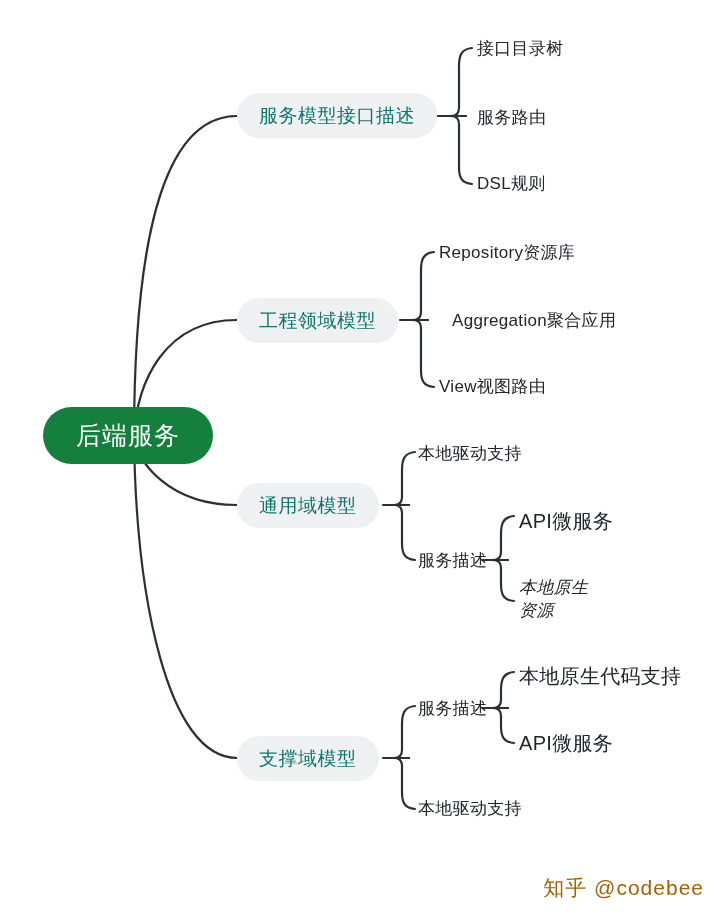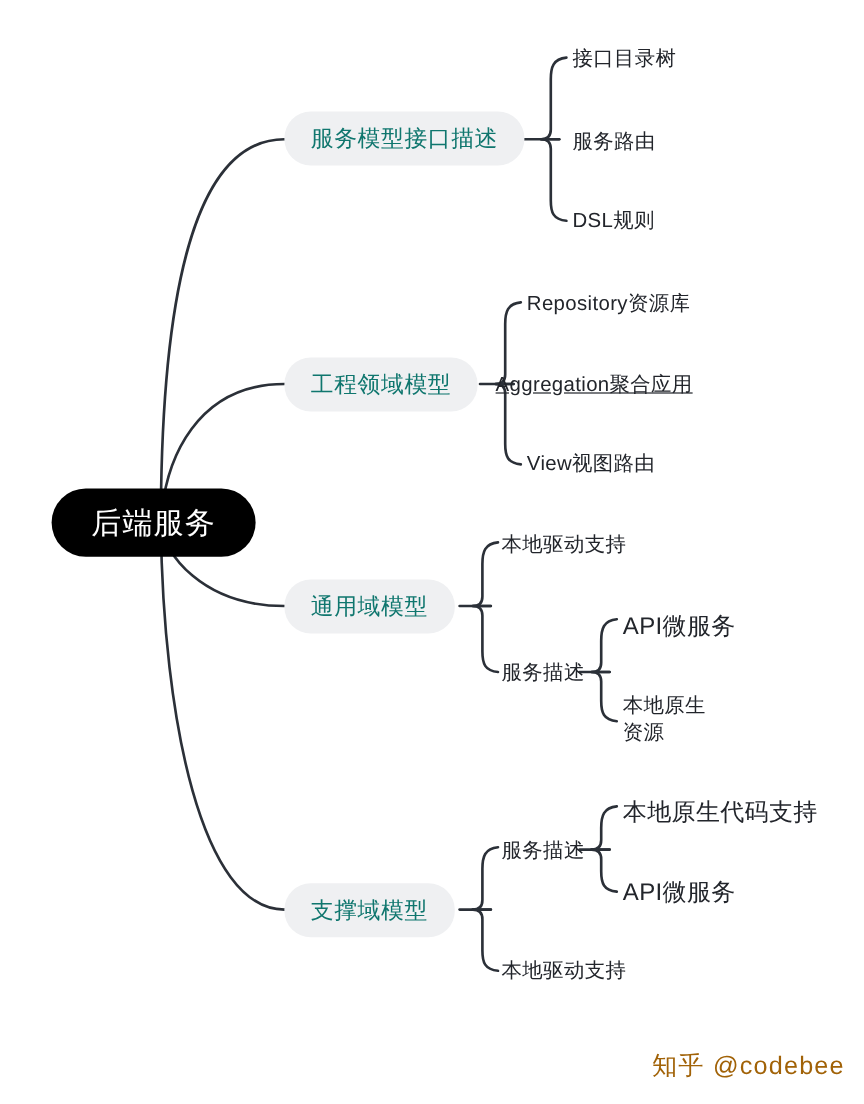--- a/index.html
+++ b/index.html
@@ -41,21 +41,21 @@
     align-items: center;
     justify-content: center;
     white-space: nowrap;
   }
 
   .root-node {
     left: 43px;
     top: 407px;
     width: 170px;
     height: 57px;
-    background: #000000;
+    background: #15803d;
     border-radius: 29px;
     color: #ffffff;
     font-size: 25px;
     letter-spacing: 1px;
     z-index: 5;
   }
 
   .branch-node {
     background: #eff0f2;
     border-radius: 22px;
@@ -179,42 +179,42 @@
     <span>DSL规则</span>
   </div>
 
   <div class="node branch-node" style="left:237px; top:298px;">
     <span>工程领域模型</span>
   </div>
 
   <div class="leaf" style="left:439px; top:241px;">
     <span>Repository资源库</span>
   </div>
-  <div class="leaf" style="left:413px; top:309px;text-decoration:underline;">
+  <div class="leaf" style="left:452px; top:309px;">
     <span>Aggregation聚合应用</span>
   </div>
   <div class="leaf" style="left:439px; top:375px;">
     <span>View视图路由</span>
   </div>
 
   <div class="node branch-node" style="left:237px; top:483px;">
     <span>通用域模型</span>
   </div>
 
   <div class="leaf" style="left:418px; top:442px;">
     <span>本地驱动支持</span>
   </div>
   <div class="leaf" style="left:418px; top:549px;">
     <span>服务描述</span>
   </div>
 
   <div class="sub-node" style="left:519px; top:508px;">
     <span>API微服务</span>
   </div>
-  <div class="leaf wrap" style="left:519px; top:576px;">
+  <div class="leaf wrap" style="left:519px; top:576px;font-style:italic;">
     <span>本地原生资源</span>
   </div>
 
   <div class="node branch-node" style="left:237px; top:736px;">
     <span>支撑域模型</span>
   </div>
 
   <div class="leaf" style="left:418px; top:697px;">
     <span>服务描述</span>
   </div>

